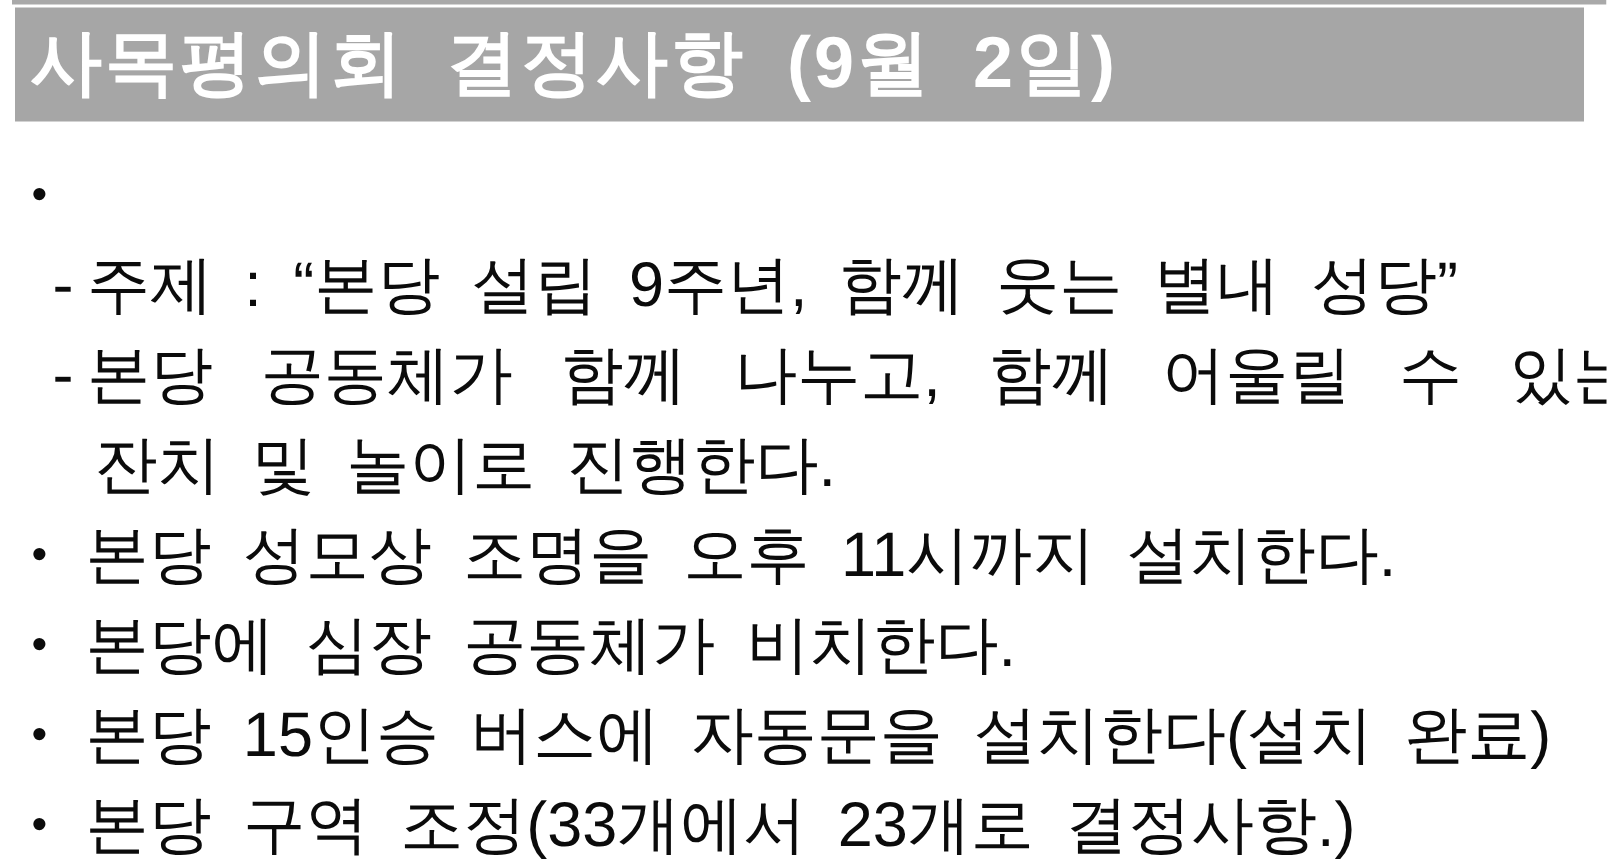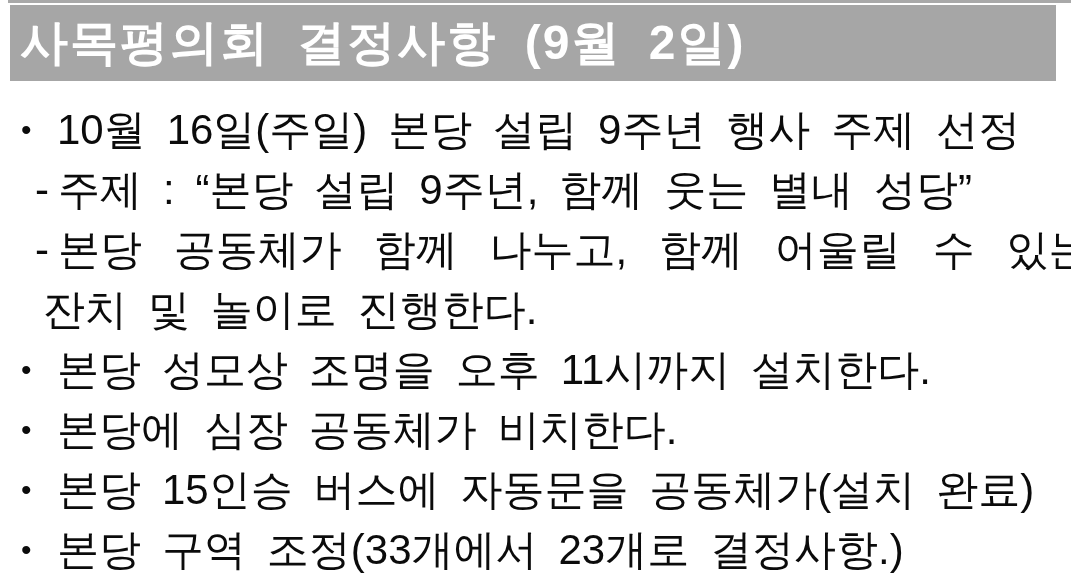--- a/index.html
+++ b/index.html
@@ -50,37 +50,36 @@
   .row .marker {
     position: absolute;
     top: 0;
     line-height: 60px;
     color: #0b0b0b;
   }
   .row-bullet { padding-left: 57px; }
   .row-bullet .marker { left: 21px; font-size: 30px; }
   .row-sub { padding-left: 58px; }
   .row-sub .marker { left: 35px; font-size: 42px; }
-  .row-cont { padding-left: 43px; }
+  .row-cont { padding-left: 63px; }
   .row-wide { word-spacing: 0.48em; }
 </style>
 </head>
 <body>
 
 <div class="top-strip"></div>
 
 <div class="header-bar">
   <div class="header-title">사목평의회 결정사항 (9월 2일)</div>
 </div>
 
 <div class="content">
 
   <div class="row row-bullet">
     <span class="marker">•</span>
-    <span>10월 16일(주일) 본당 설립 9주년 행사 주제 선정</span>
   </div>
 
   <div class="row row-sub">
     <span class="marker">-</span>
     <span>주제 : “본당 설립 9주년, 함께 웃는 별내 성당”</span>
   </div>
 
   <div class="row row-sub row-wide">
     <span class="marker">-</span>
     <span>본당 공동체가 함께 나누고, 함께 어울릴 수 있는 음식 나눔</span>
@@ -95,21 +94,21 @@
     <span>본당 성모상 조명을 오후 11시까지 설치한다.</span>
   </div>
 
   <div class="row row-bullet">
     <span class="marker">•</span>
     <span>본당에 심장 공동체가 비치한다.</span>
   </div>
 
   <div class="row row-bullet">
     <span class="marker">•</span>
-    <span>본당 15인승 버스에 자동문을 공동체가(설치 완료)</span>
+    <span>본당 15인승 버스에 자동문을 설치한다(설치 완료)</span>
   </div>
 
   <div class="row row-bullet">
     <span class="marker">•</span>
     <span>본당 구역 조정(33개에서 23개로 결정사항.)</span>
   </div>
 
 </div>
 
 </body></html>

